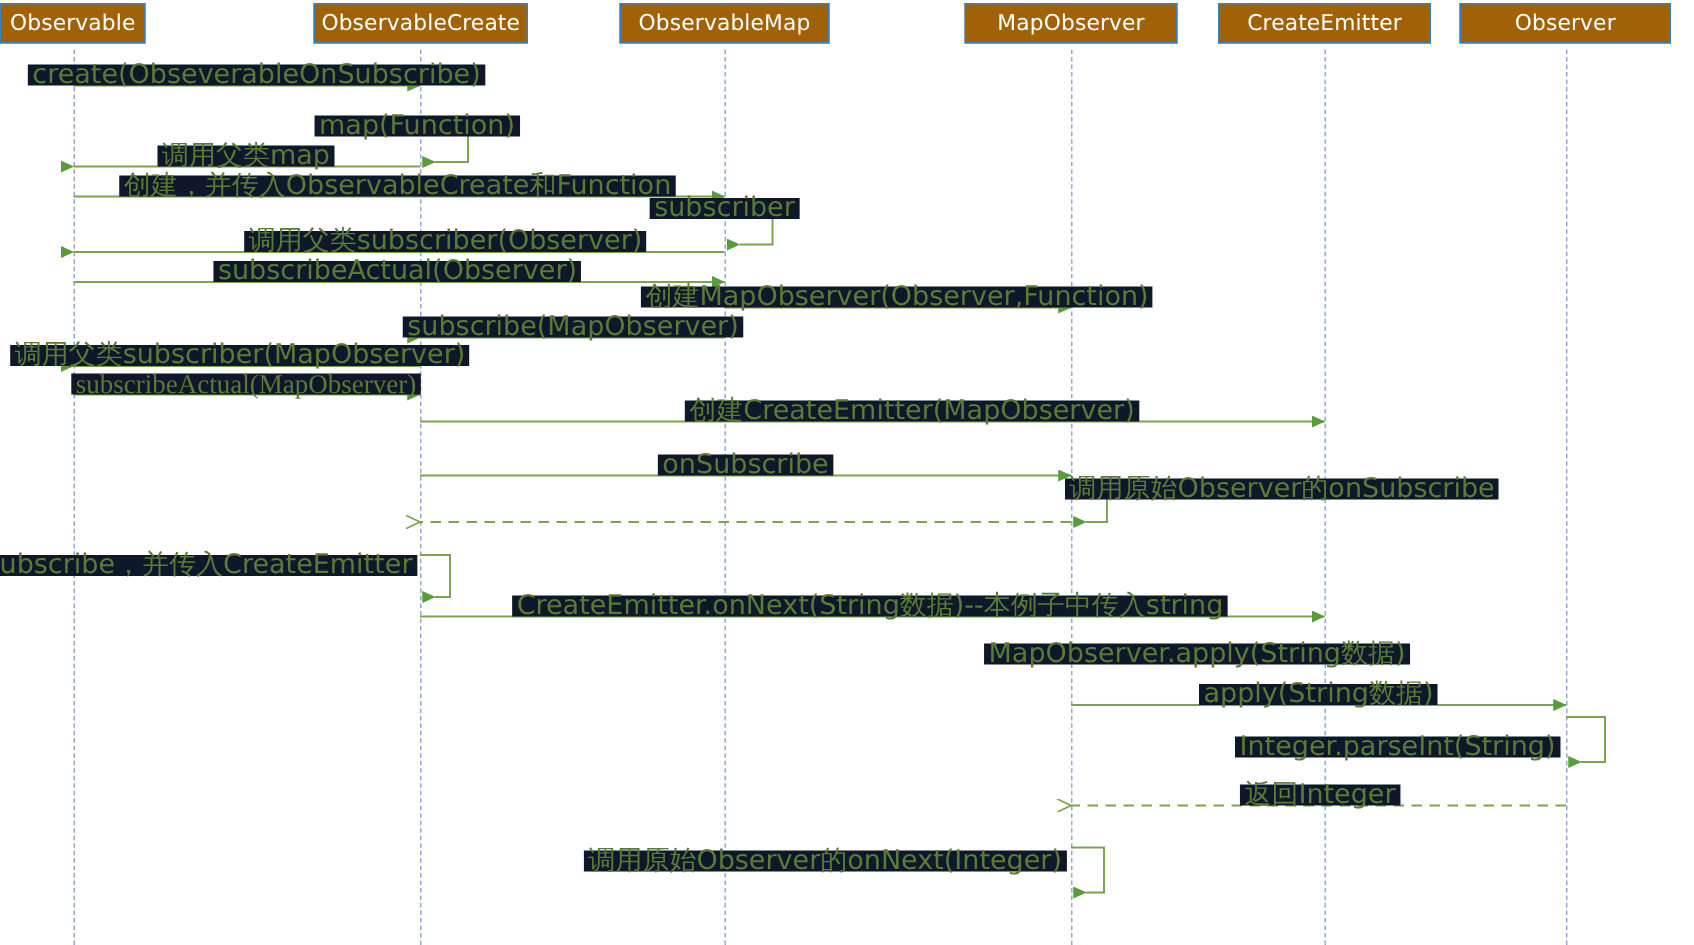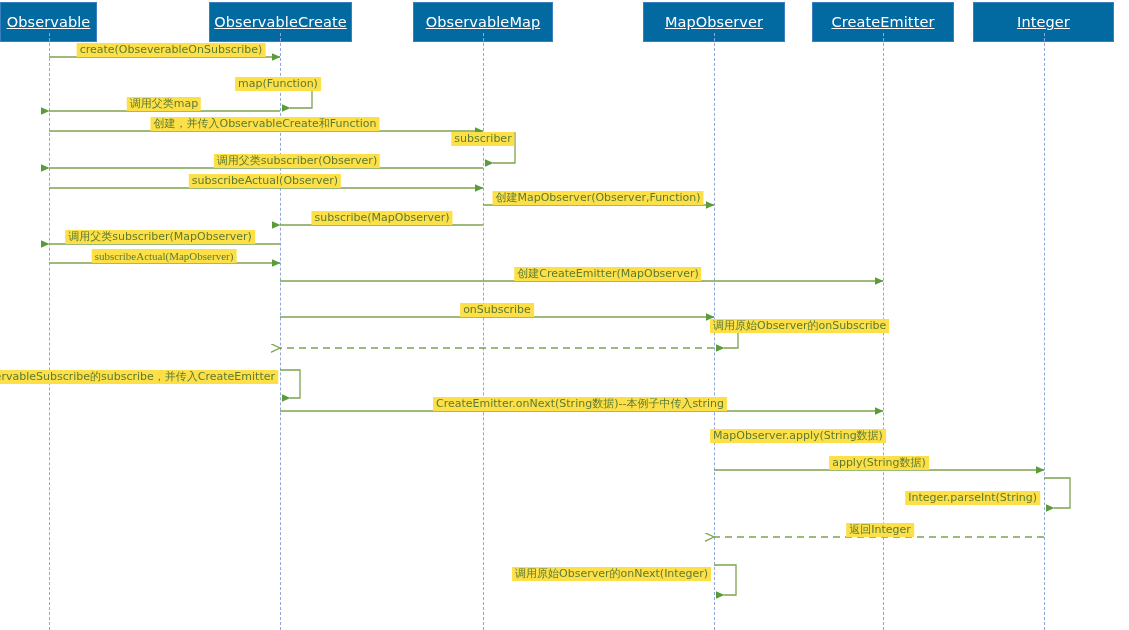--- a/index.html
+++ b/index.html
@@ -13,44 +13,43 @@
   #diagram-root {
     position: relative;
     width: 1129px;
     height: 630px;
     background: #ffffff;
     overflow: hidden;
   }
   .lifeline-header {
     position: absolute;
     box-sizing: border-box;
-    height: 40px;
-    background: #0369a1;
+    height: 27px;
+    background: #a16207;
     border: 1px solid #3a80c0;
     color: #ffffff;
     font-size: 14.5px;
     display: flex;
     align-items: center;
     justify-content: center;
     white-space: nowrap;
     letter-spacing: 0.1px;
-    text-decoration: underline;
   }
   .lifeline-line {
     position: absolute;
     width: 0;
     border-left: 1.4px dashed #8fa8d8;
     top: 33px;
   }
   .msg-label {
     position: absolute;
-    font-size: 11px;
+    font-size: 18px;
     color: #5a7a36;
     white-space: nowrap;
-    background: #fde047;
+    background: #0f172a;
     padding: 0 3px;
     line-height: 14px;
   }
   svg.overlay {
     position: absolute;
     left: 0;
     top: 0;
     width: 1129px;
     height: 630px;
     pointer-events: none;
@@ -70,21 +69,21 @@
   <div class="lifeline-header" style="left:643px; top:2px; width:142px;">
     <span>MapObserver</span>
   </div>
   <div class="lifeline-header" style="left:413px; top:2px; width:140px;">
     <span>ObservableMap</span>
   </div>
   <div class="lifeline-header" style="left:812px; top:2px; width:142px;">
     <span>CreateEmitter</span>
   </div>
   <div class="lifeline-header" style="left:973px; top:2px; width:141px;">
-    <span>Integer</span>
+    <span>Observer</span>
   </div>
 
   <div class="lifeline-line" style="left:49px;  height:597px;"></div>
   <div class="lifeline-line" style="left:280px; height:597px;"></div>
   <div class="lifeline-line" style="left:483px; height:597px;"></div>
   <div class="lifeline-line" style="left:714px; height:597px;"></div>
   <div class="lifeline-line" style="left:883px; height:597px;"></div>
   <div class="lifeline-line" style="left:1044px; height:597px;"></div>
 
   <svg class="overlay" viewBox="0 0 1129 630" xmlns="http://www.w3.org/2000/svg">

